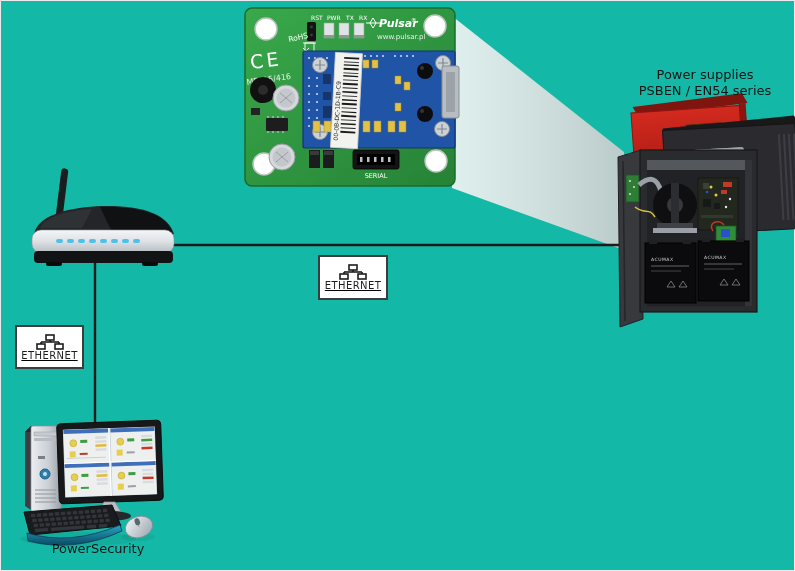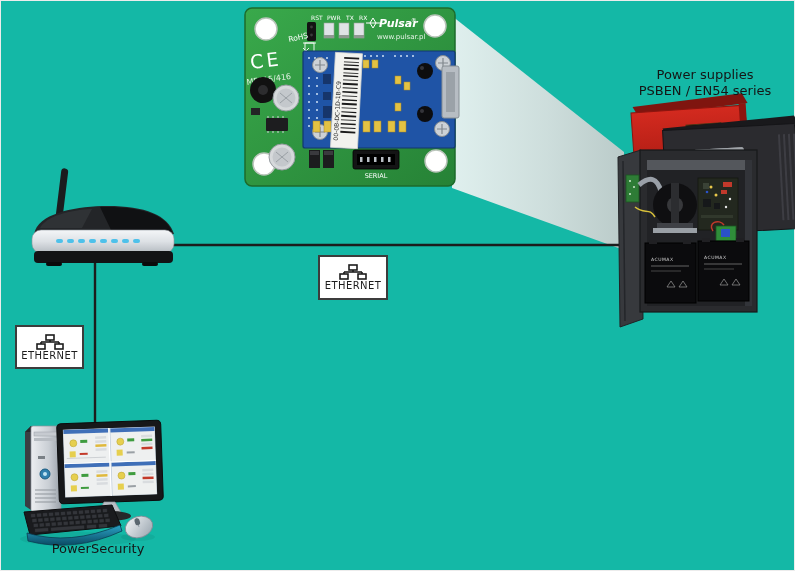--- a/index.html
+++ b/index.html
@@ -1,21 +1,21 @@
 <!DOCTYPE html>
 <html><head>
 <meta charset="utf-8">
 <style>
   html,body{margin:0;padding:0;background:#fff;}
   .stage{position:relative;width:795px;height:571px;background:#14b8a6;overflow:hidden;
          font-family:"DejaVu Sans",sans-serif;box-shadow:inset 0 0 0 1px #ececec;}
   .stage svg.scene{position:absolute;left:0;top:0;}
   svg text{font-family:"DejaVu Sans",sans-serif;}
   .eth-box{position:absolute;box-sizing:border-box;background:#fff;border:2px solid #3c3c3c;
-           display:flex;flex-direction:column;align-items:center;justify-content:center;gap:1px;}
+           display:flex;flex-direction:column;align-items:center;justify-content:center;gap:1px;text-decoration:underline;}
   .eth-box .eth-label{font-size:10px;letter-spacing:.4px;color:#1d1d1d;line-height:1;}
   .caption{position:absolute;text-align:center;color:#151515;}
   .psu-caption{left:612px;top:67px;width:186px;font-size:13px;line-height:1.25;}
   .pc-caption{left:30px;top:541px;width:136px;font-size:13px;}
 </style>
 </head>
 <body>
 
 <div class="stage">
 

